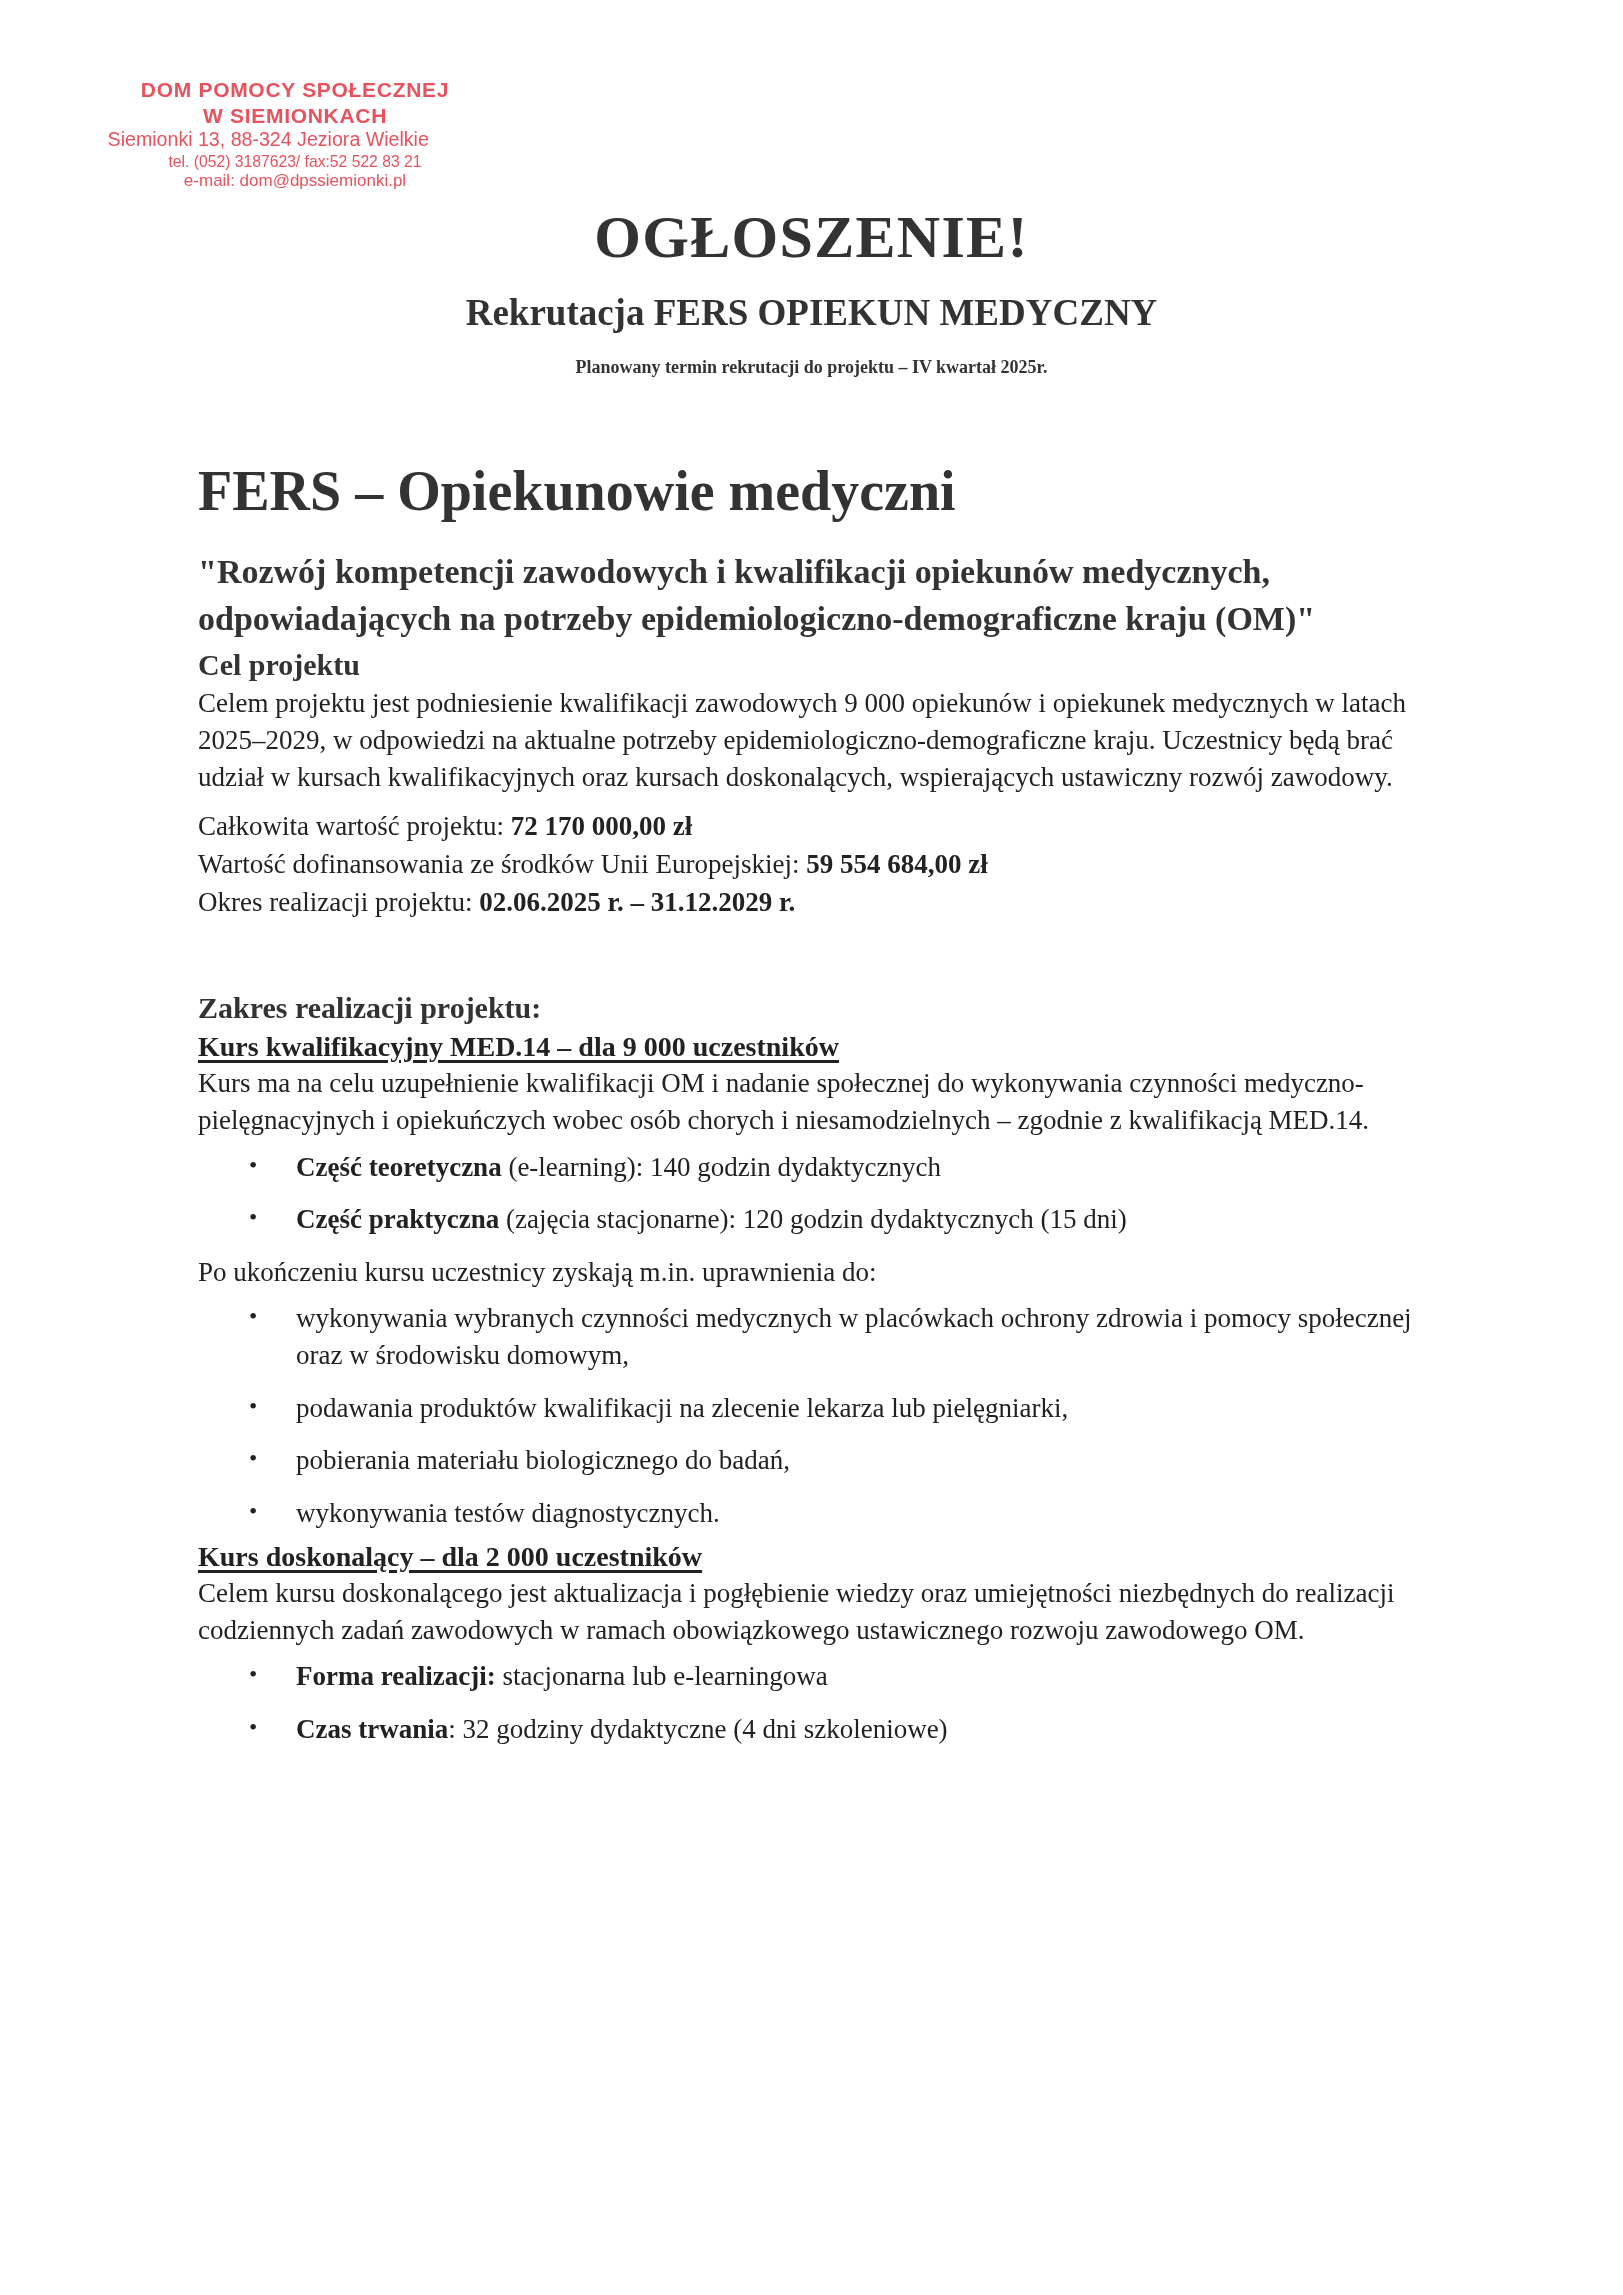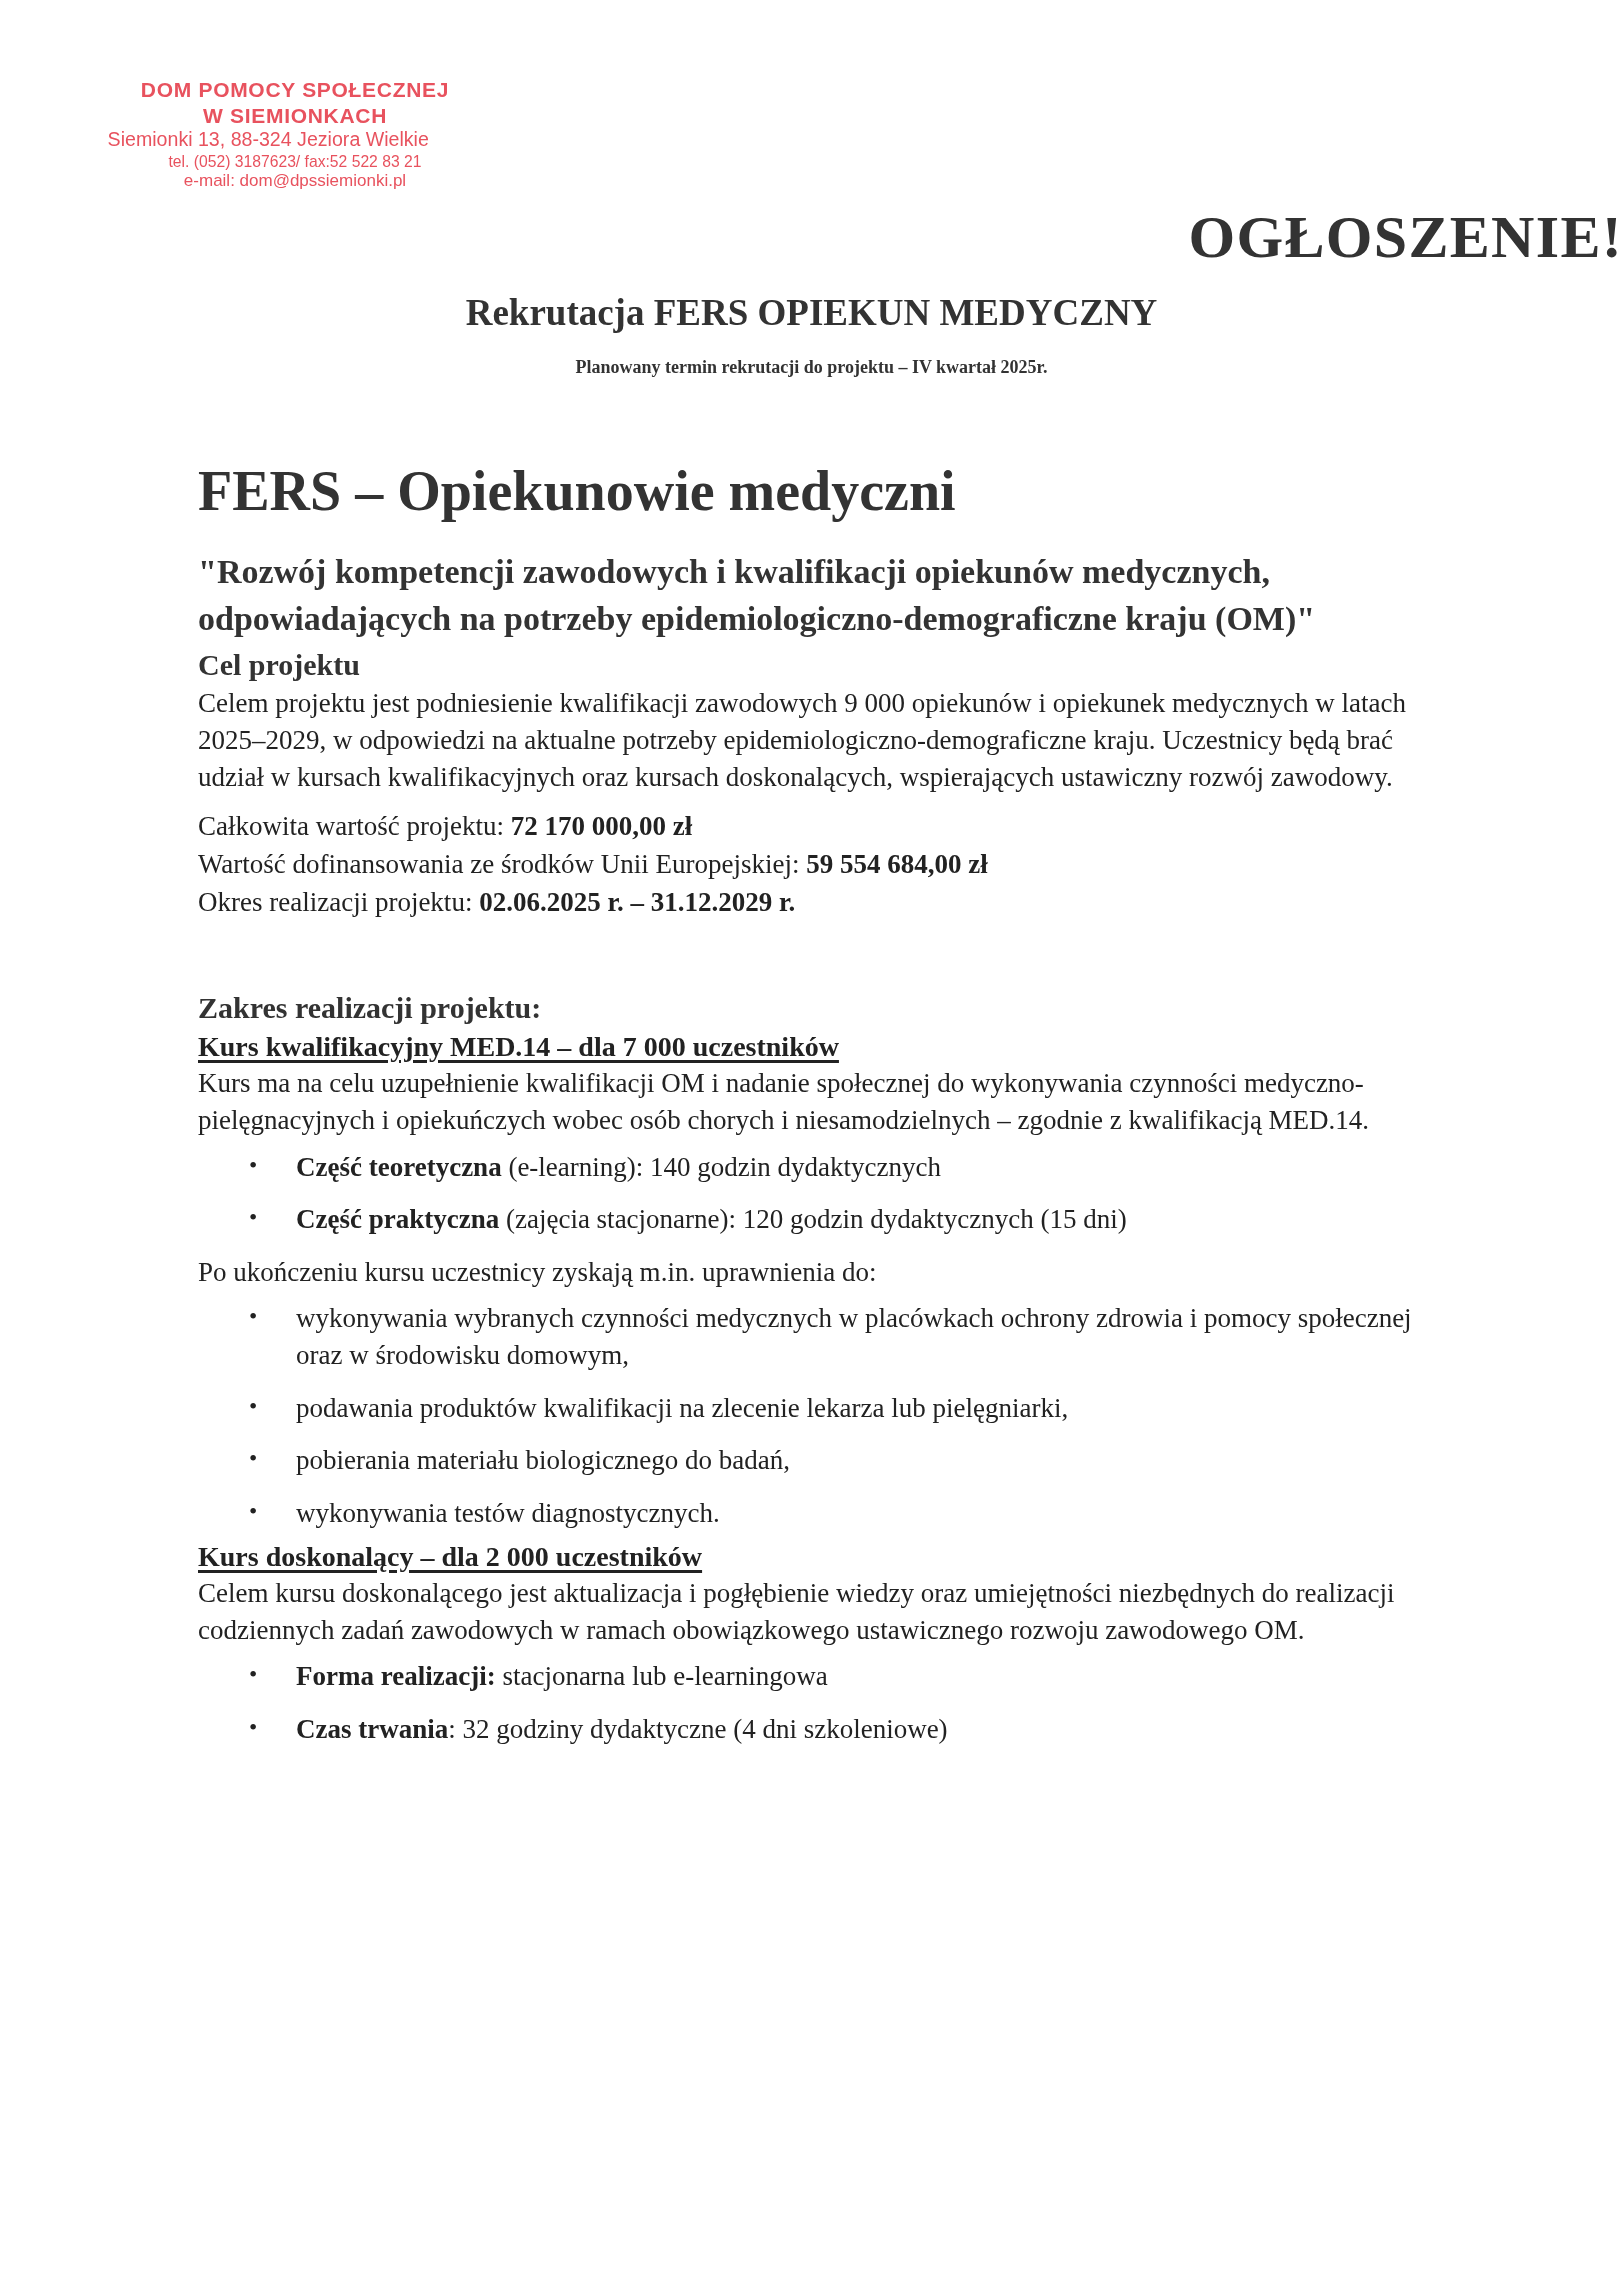--- a/index.html
+++ b/index.html
@@ -13,21 +13,21 @@
     font-family: "Liberation Sans", "DejaVu Sans", sans-serif;
     line-height: 1.22;
   }
   .stamp .s-name { font-weight: bold; font-size: 21px; letter-spacing: 0.7px; }
   .stamp .s-addr { font-size: 19.6px; text-align: left; padding-left: 2.6px; }
   .stamp .s-tel { font-size: 15.7px; }
   .stamp .s-mail { font-size: 17px; }
 
   .title {
     position: absolute; left: 0; width: 1623px; top: 203px;
-    text-align: right; font-weight: bold; font-size: 60px; letter-spacing: 1.3px; color: #333;
+    text-align: center; font-weight: bold; font-size: 60px; letter-spacing: 1.3px; color: #333;
   }
   .sub1 {
     position: absolute; left: 0; width: 1623px; top: 291px;
     text-align: center; font-weight: bold; font-size: 37px; color: #333;
   }
   .sub2 {
     position: absolute; left: 0; width: 1623px; top: 357px;
     text-align: center; font-weight: bold; font-size: 18px; color: #333;
   }
 
@@ -74,21 +74,21 @@
 
   <div class="money">
     <p><span>Całkowita wartość projektu: </span><b>72 170 000,00 zł</b></p>
     <p><span>Wartość dofinansowania ze środków Unii Europejskiej: </span><b>59 554 684,00 zł</b></p>
     <p><span>Okres realizacji projektu: </span><b>02.06.2025 r. – 31.12.2029 r.</b></p>
   </div>
 
   <div class="gap-l"></div>
 
   <h3 class="h-sec sec-zakres">Zakres realizacji projektu:</h3>
-  <div class="course-h">Kurs kwalifikacyjny MED.14 – dla 7 000 uczestników</div>
+  <div class="course-h">Kurs kwalifikacyjny MED.14 – dla 9 000 uczestników</div>
   <p>Kurs ma na celu uzupełnienie kwalifikacji OM i nadanie społecznej do wykonywania czynności medyczno-pielęgnacyjnych i opiekuńczych wobec osób chorych i niesamodzielnych – zgodnie z kwalifikacją MED.14.</p>
 
   <ul>
     <li><span class="bullet">•</span><b>Część teoretyczna</b><span> (e-learning): 140 godzin dydaktycznych</span></li>
     <li><span class="bullet">•</span><b>Część praktyczna</b><span> (zajęcia stacjonarne): 120 godzin dydaktycznych (15 dni)</span></li>
   </ul>
 
   <p>Po ukończeniu kursu uczestnicy zyskają m.in. uprawnienia do:</p>
   <ul>
     <li><span class="bullet">•</span><span>wykonywania wybranych czynności medycznych w placówkach ochrony zdrowia i pomocy społecznej oraz w środowisku domowym,</span></li>

